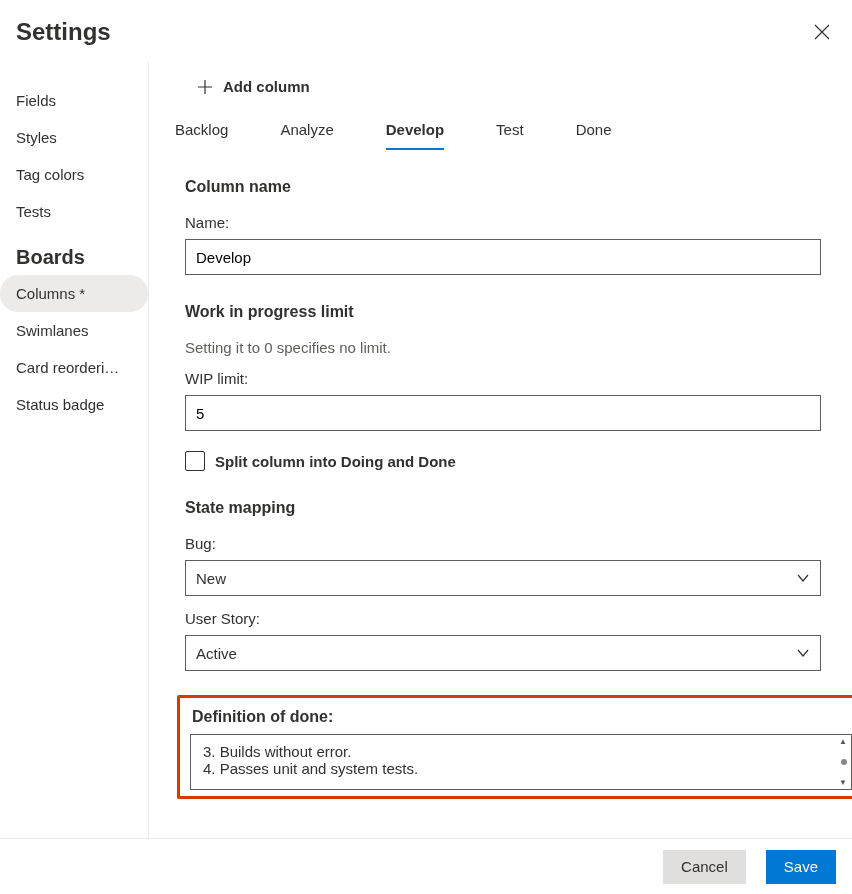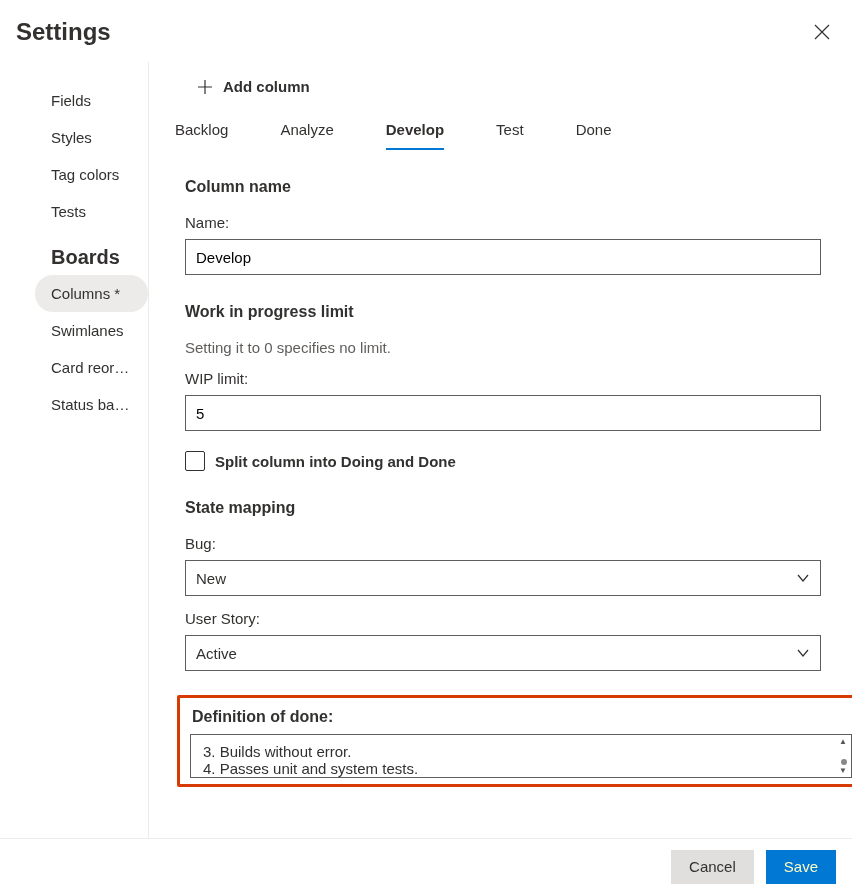--- a/index.html
+++ b/index.html
@@ -30,21 +30,20 @@
       display: flex;
       position: absolute;
       top: 62px;
       bottom: 56px;
       left: 0; right: 0;
     }
     .sidebar {
       width: 148px;
       padding-top: 20px;
       flex-shrink: 0;
-      padding-left: 35px;
     }
     .sidebar-item {
       padding: 10px 16px;
       cursor: pointer;
       font-size: 15px;
       white-space: nowrap;
       overflow: hidden;
       text-overflow: ellipsis;
     }
     .sidebar-item.active {
@@ -138,35 +137,35 @@
       border-radius: 2px;
       margin: 24px 0 0 4px;
       padding: 10px 10px 4px 10px;
       width: 688px;
     }
     .dod-box {
       border: 1px solid #605e5c;
       position: relative;
       padding: 8px 24px 8px 12px;
       margin: 8px 0 2px 0;
-      height: 44px;
+      height: 56px;
       overflow: hidden;
       font-size: 15px;
     }
     .dod-scroll-arrow { position: absolute; right: 4px; font-size: 8px; color: #555; }
     .dod-scroll-thumb { position: absolute; right: 4px; width: 6px; height: 6px; background: #888; border-radius: 50%; }
     .footer {
       position: absolute;
       bottom: 0; left: 0; right: 0;
       height: 56px;
       border-top: 1px solid #edebe9;
       display: flex;
       justify-content: flex-end;
       align-items: center;
-      gap: 12px;
+      gap: 20px;
       padding-right: 16px;
     }
     .btn {
       height: 34px;
       padding: 0 18px;
       font-size: 15px;
       cursor: pointer;
       border: none;
       font-family: inherit;
     }

